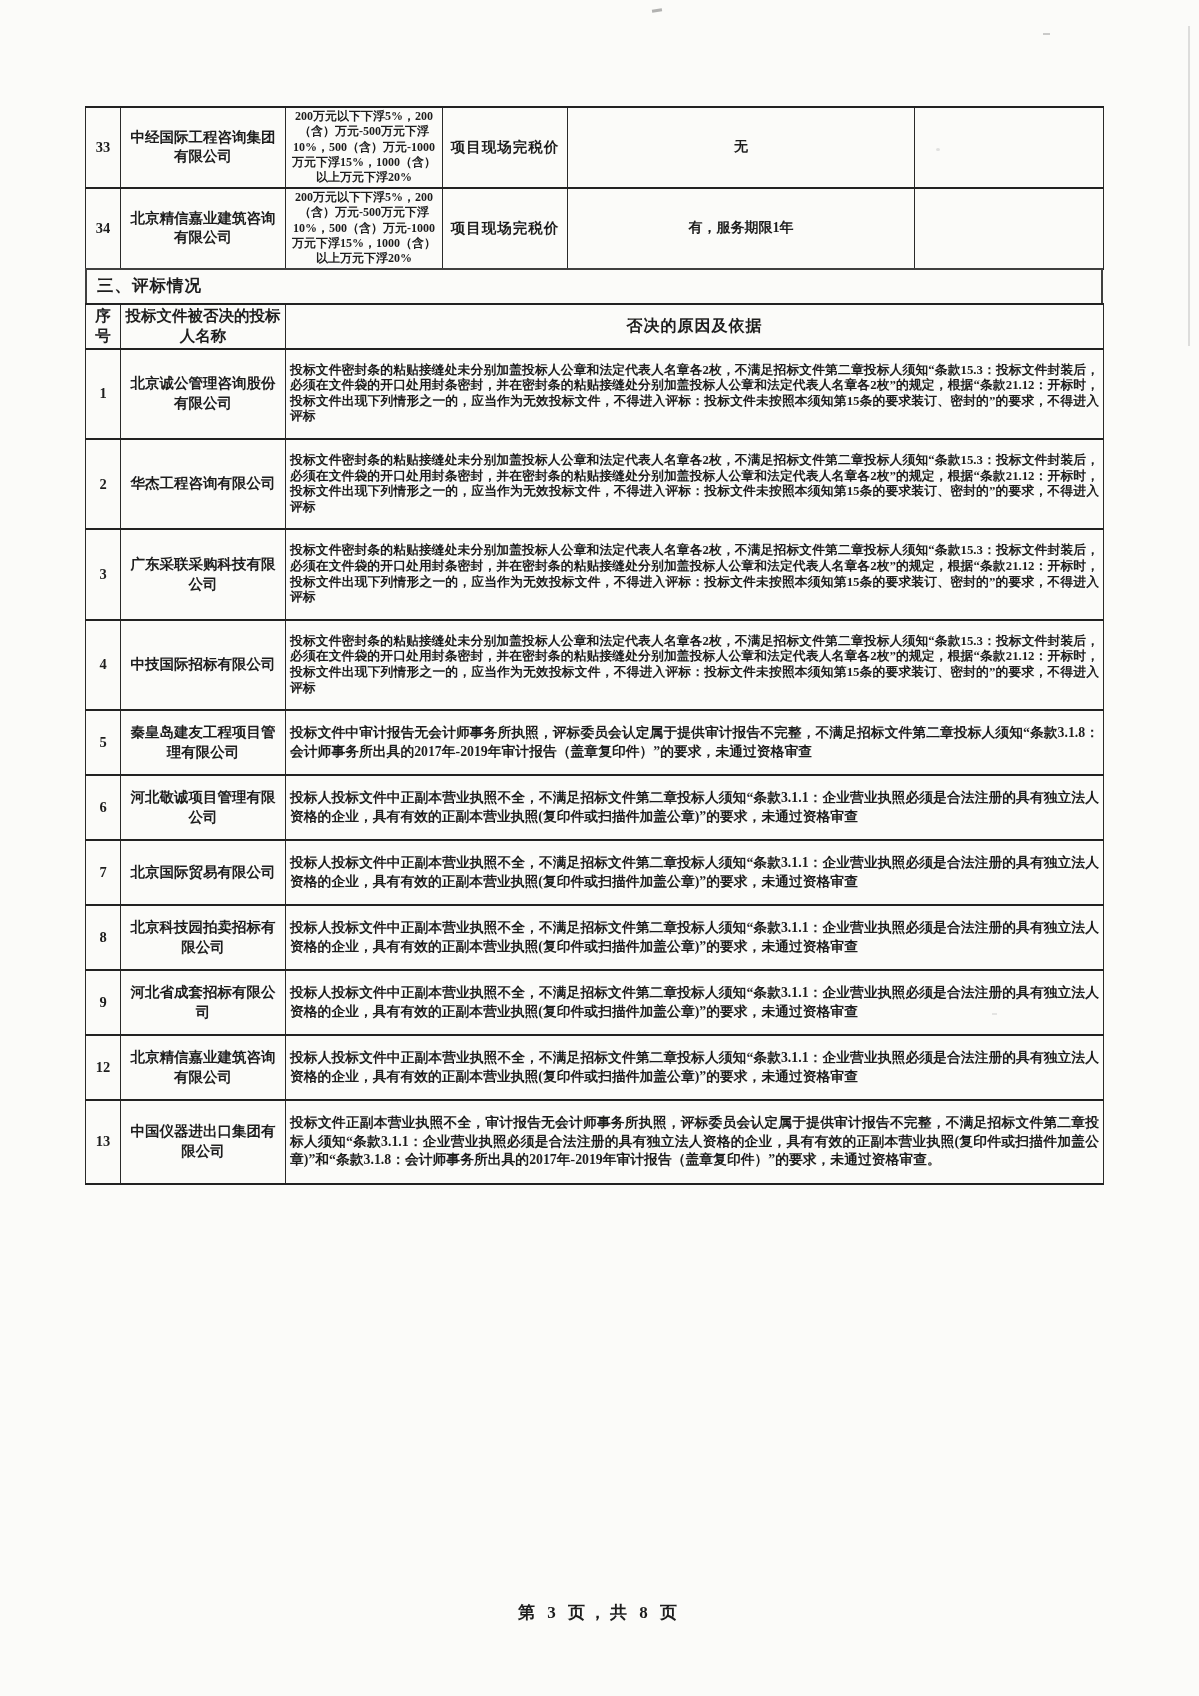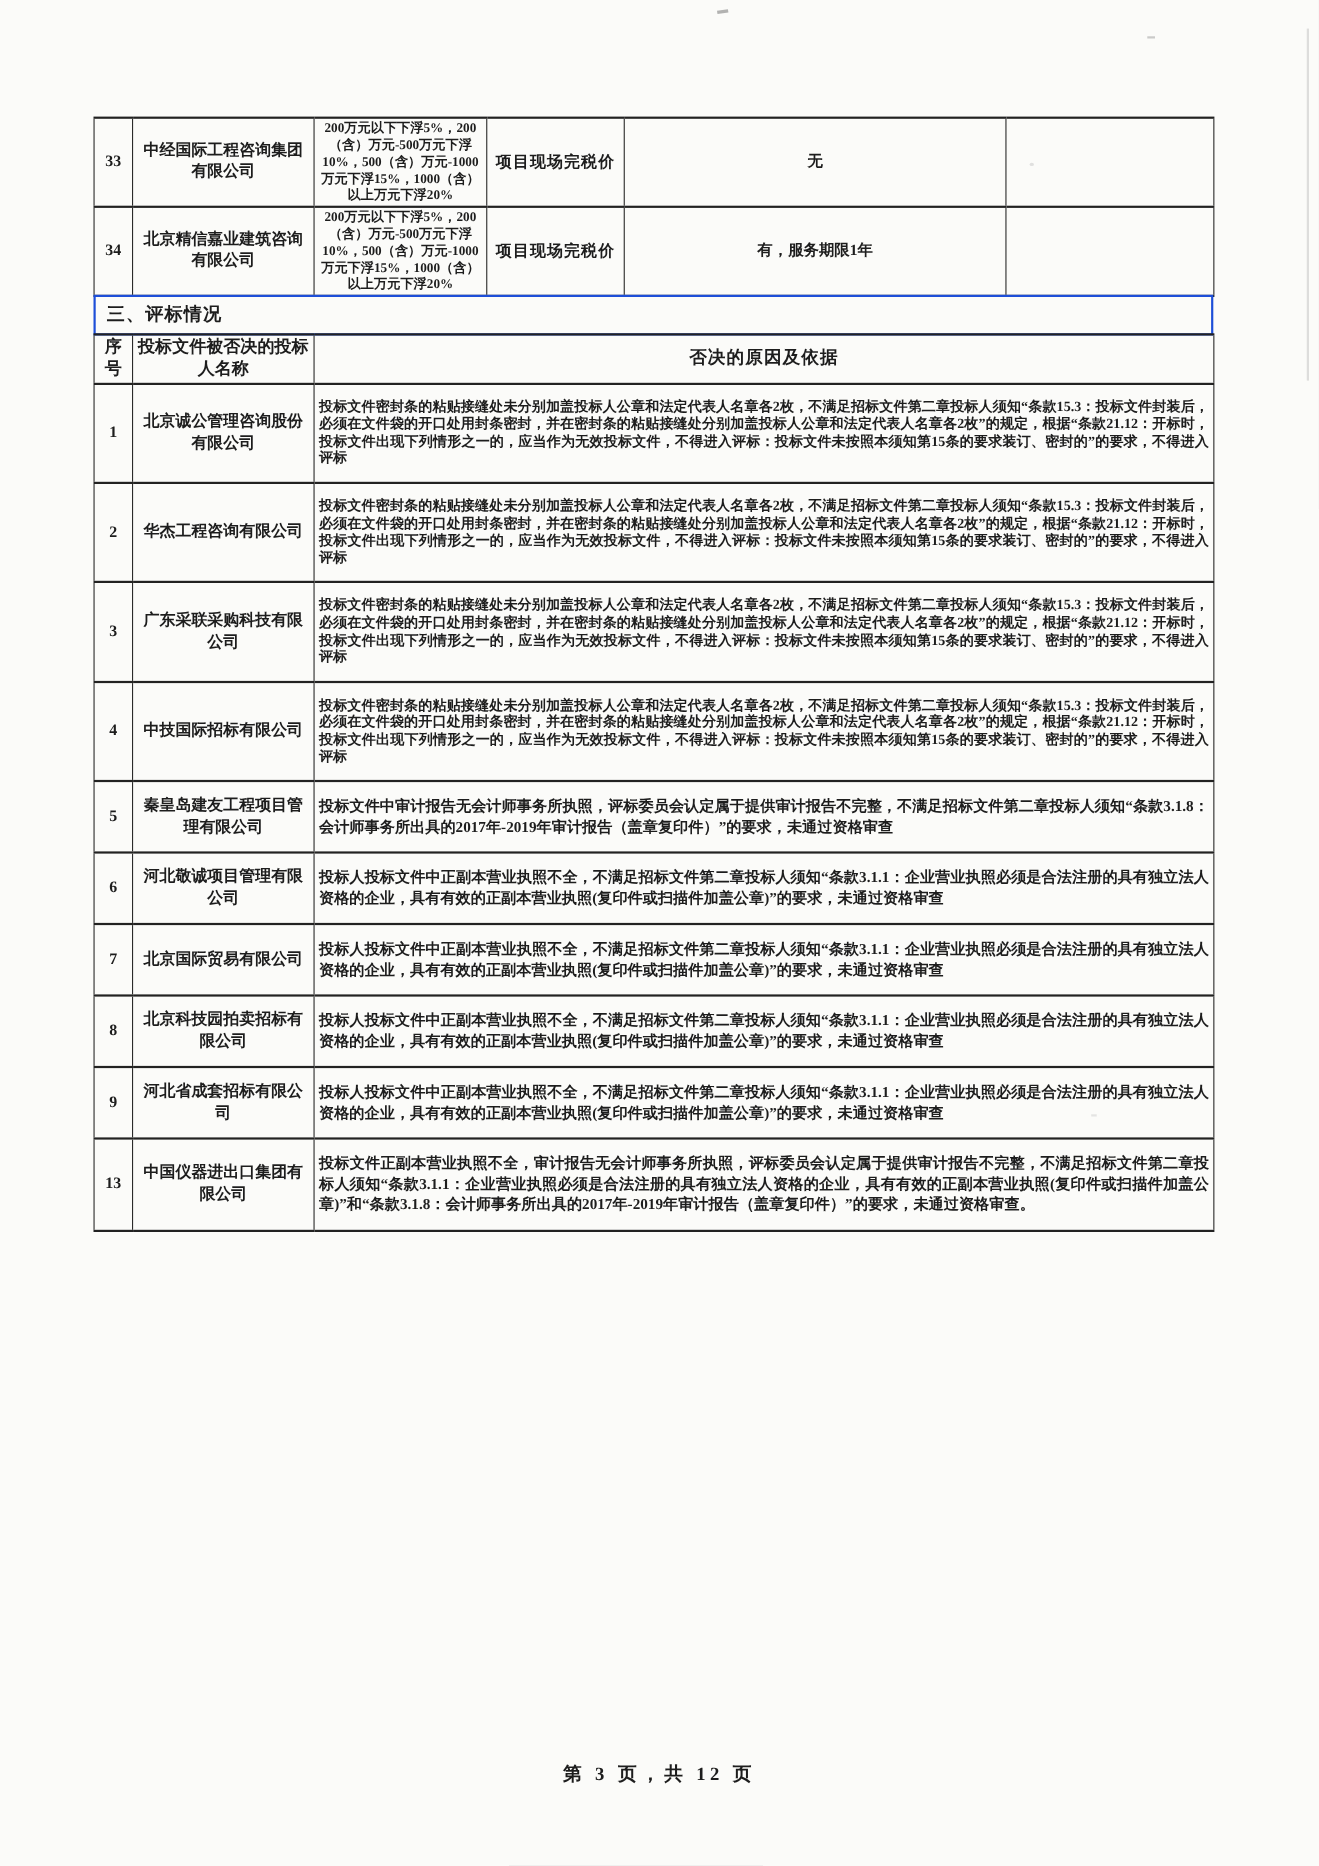--- a/index.html
+++ b/index.html
@@ -14,21 +14,21 @@
   }
   .doc{position:absolute;left:85px;top:108px;width:1018px;}
   table{border-collapse:collapse;table-layout:fixed;width:1018px;margin-top:-2px;}
   td{
     border-left:1px solid #2a2a2a;border-right:1px solid #2a2a2a;
     border-top:2px solid #222;border-bottom:2px solid #222;
     font-weight:700;overflow:hidden;padding:1px 3px;
     vertical-align:middle;
   }
   .block{
-    border:2px solid #1d4ed8;margin-top:-2px;
+    border:2px solid #404040;margin-top:-2px;
     font-weight:700;display:flex;align-items:center;
     box-sizing:border-box;
   }
   .no-cell{font-size:14.5px;text-align:center;font-family:"Liberation Serif",serif;}
   .name-cell{font-size:14.5px;text-align:center;line-height:1.35;padding:1px 6px;}
   .discount-cell{font-size:12px;text-align:center;line-height:1.28;padding:1px 2px;}
   .term-cell{font-size:14.5px;text-align:center;letter-spacing:1px;}
   .value-cell{font-size:14px;text-align:center;}
   .empty-cell{}
   .record-label{font-size:15px;text-align:center;letter-spacing:1px;}
@@ -152,25 +152,30 @@
       <tr style="height:40px">
         <td class="no-cell">8</td>
         <td class="name-cell">北京科技园拍卖招标有限公司</td>
         <td class="reason-cell reason-md">投标人投标文件中正副本营业执照不全，不满足招标文件第二章投标人须知“条款3.1.1：企业营业执照必须是合法注册的具有独立法人资格的企业，具有有效的正副本营业执照(复印件或扫描件加盖公章)”的要求，未通过资格审查</td>
       </tr>
       <tr style="height:38px">
         <td class="no-cell">9</td>
         <td class="name-cell">河北省成套招标有限公司</td>
         <td class="reason-cell reason-md">投标人投标文件中正副本营业执照不全，不满足招标文件第二章投标人须知“条款3.1.1：企业营业执照必须是合法注册的具有独立法人资格的企业，具有有效的正副本营业执照(复印件或扫描件加盖公章)”的要求，未通过资格审查</td>
       </tr>
+      <tr style="height:41px">
+        <td class="no-cell">12</td>
+        <td class="name-cell">北京精信嘉业建筑咨询有限公司</td>
+        <td class="reason-cell reason-md">投标人投标文件中正副本营业执照不全，不满足招标文件第二章投标人须知“条款3.1.1：企业营业执照必须是合法注册的具有独立法人资格的企业，具有有效的正副本营业执照(复印件或扫描件加盖公章)”的要求，未通过资格审查</td>
+      </tr>
       <tr style="height:56px">
         <td class="no-cell">13</td>
         <td class="name-cell">中国仪器进出口集团有限公司</td>
         <td class="reason-cell reason-md">投标文件正副本营业执照不全，审计报告无会计师事务所执照，评标委员会认定属于提供审计报告不完整，不满足招标文件第二章投标人须知“条款3.1.1：企业营业执照必须是合法注册的具有独立法人资格的企业，具有有效的正副本营业执照(复印件或扫描件加盖公章)”和“条款3.1.8：会计师事务所出具的2017年-2019年审计报告（盖章复印件）”的要求，未通过资格审查。</td>
       </tr>
     </tbody>
       </table>
 
   </div>
 
-  <div class="footer">第 3 页，共 12 页</div>
+  <div class="footer">第 3 页，共 8 页</div>
 
 </div>
 
 </body></html>

